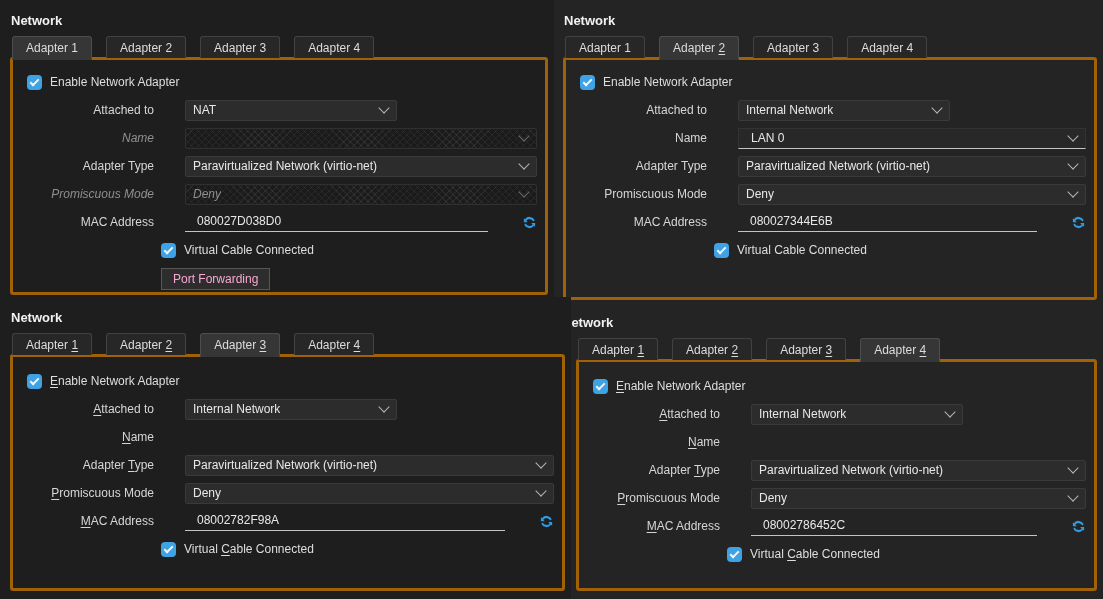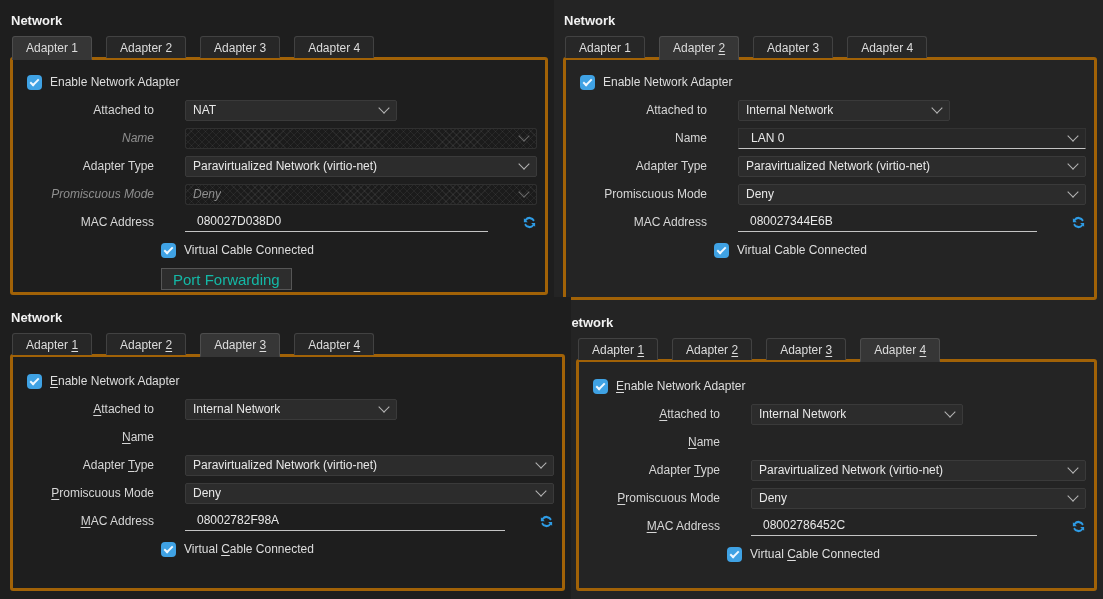--- a/index.html
+++ b/index.html
@@ -82,21 +82,21 @@
   }
   .check-row{display:flex;align-items:center;gap:8px;height:20px;margin-bottom:8px;}
   .enable-row{padding-left:14px;}
   .cable-row{margin-left:148px;}
   .cb-label{font-size:12px;color:#dedede;}
 
   .refresh-btn{width:16px;height:16px;flex:none;margin-left:9px;display:flex;align-items:center;justify-content:center;background:transparent;border:none;padding:0;cursor:default;}
 
   .pf-row{margin-left:148px;margin-top:4px;height:22px;display:flex;align-items:center;}
   .pf-button{
-    height:22px;padding:0 11px;font-size:15px;color:#14b8a6;font-family:inherit;
+    height:22px;padding:0 11px;font-size:12px;color:#f9a8d4;font-family:inherit;
     background:#2d2d2d;border:1px solid #565656;border-radius:0;cursor:default;
   }
 </style>
 </head>
 <body>
 
 <div class="window win-left win-top" id="win-tl">
   <div class="win-title"><span>Network</span></div>
   <div class="tabbar">
     <div class="tab selected"><span class="lbl"><span>Adapter 1</span><u></u><span></span></span></div>

